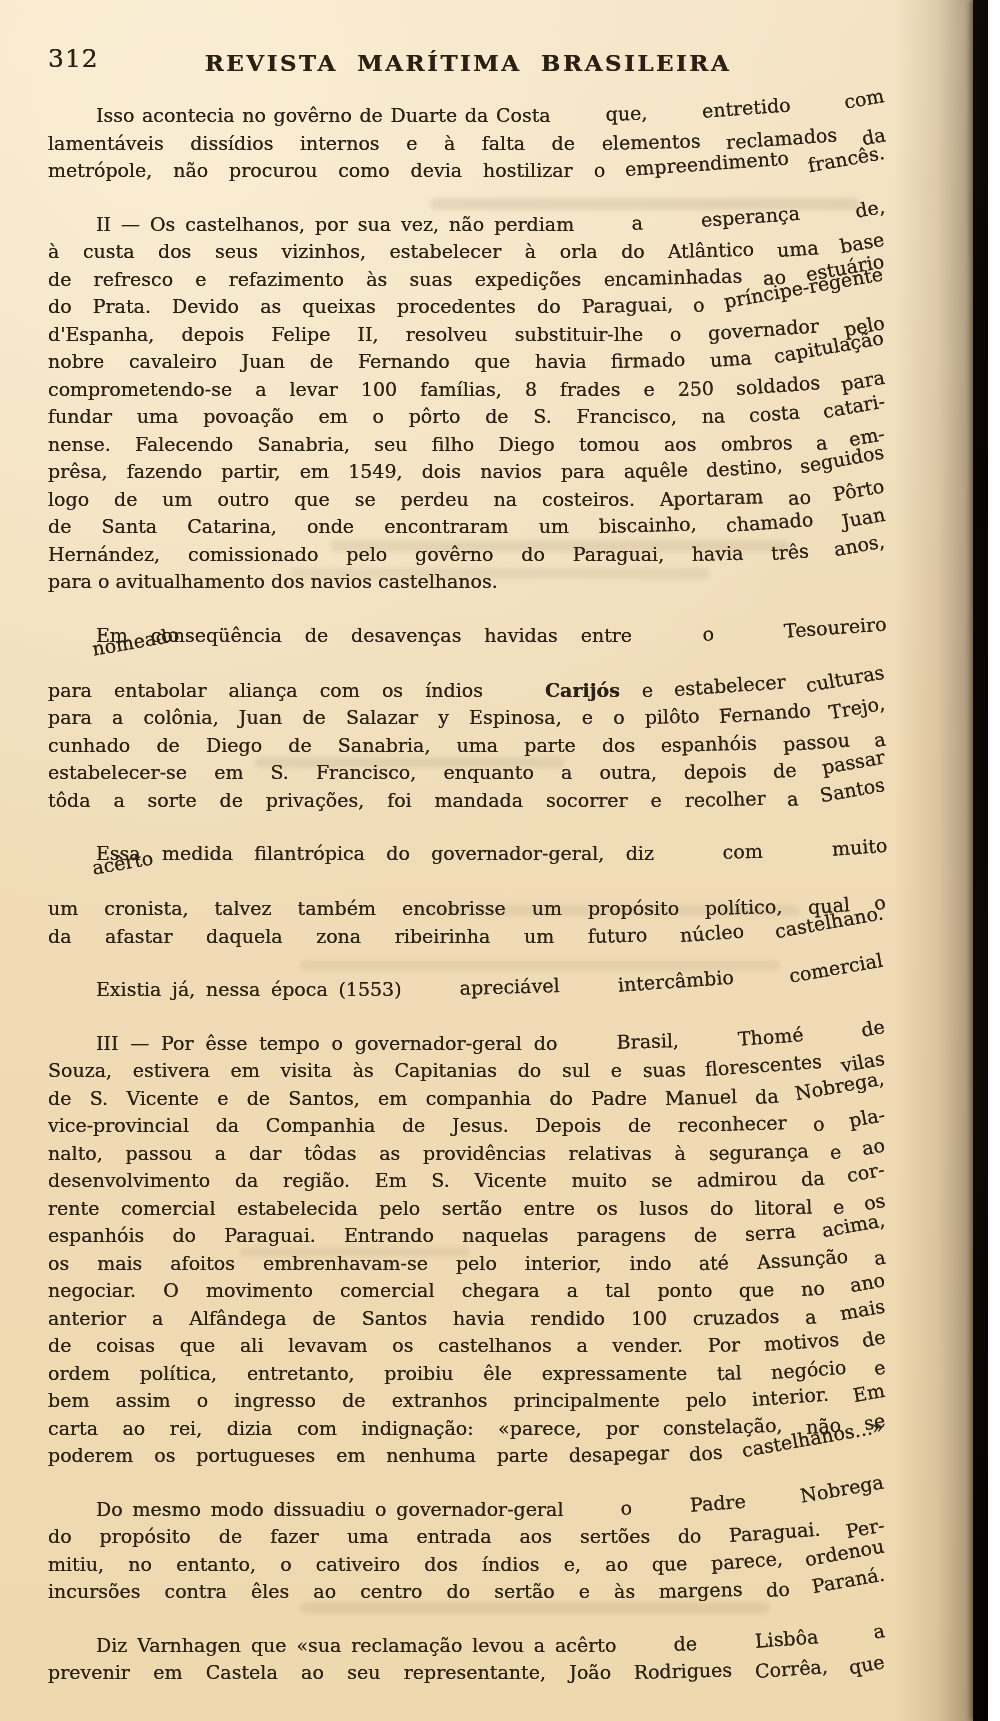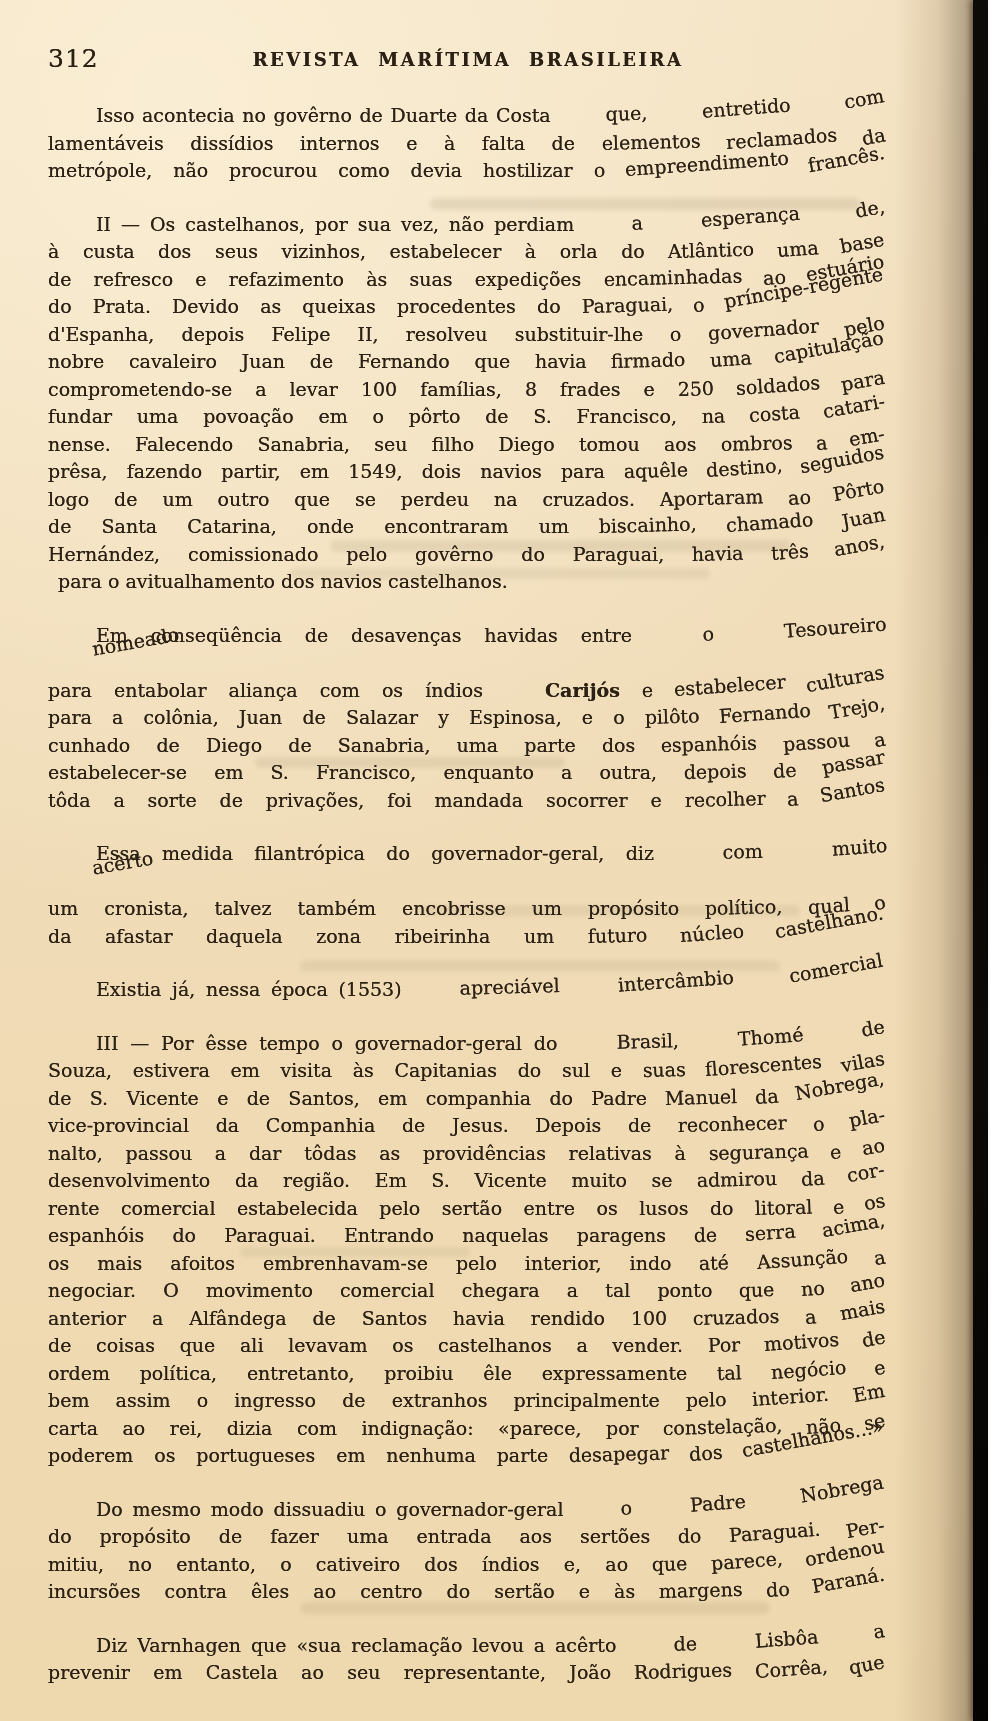--- a/index.html
+++ b/index.html
@@ -26,37 +26,37 @@
     background:linear-gradient(180deg,#0d0b08 0%,#070504 28%,#0c0906 62%,#040302 100%);
     box-shadow:-3px 0 5px rgba(40,25,10,.45);
   }
   .page-number{
     position:absolute;left:48px;top:44px;
     font-size:25px;letter-spacing:1px;
     text-shadow:0 0 .6px rgba(43,32,20,.9);
   }
   .header-title{
     position:absolute;left:48px;top:49px;width:840px;
-    text-align:center;font-size:18px;font-weight:bold;
+    text-align:center;font-size:23px;font-weight:bold;
     letter-spacing:2.5px;word-spacing:9px;
     text-shadow:0 0 .4px rgba(43,32,20,.8);
   }
   .text-block{
     position:absolute;left:48px;top:102px;width:840px;
     font-size:19px;line-height:27.5px;
     text-shadow:0 0 .55px rgba(43,32,20,.85);
   }
   .para{margin:0 0 26px 0;}
   .line{
     text-align:justify;
     text-align-last:justify;
     white-space:normal;
   }
   .line.first{text-indent:48px;}
-  .line.lastline{text-align-last:auto;margin-left:10px;}
+  .line.lastline{text-align-last:auto;}
   .bold{font-weight:bold;margin-left:40px;}
   
   .curl1{display:inline-block;transform:rotate(-10deg) translateY(-5px);transform-origin:0 90%;}
   .curl2{display:inline-block;transform:rotate(-4deg) translateY(-1px);transform-origin:0 90%;}
   .curl3{display:inline-block;transform:rotate(-1.5deg);transform-origin:0 90%;}
   
   .smudge{
     position:absolute;border-radius:7px;filter:blur(2px);
     background:rgba(122,110,76,1);opacity:.14;pointer-events:none;
   }
@@ -88,21 +88,21 @@
         <div class="line first"><span>II</span> <span>—</span> <span>Os</span> <span>castelhanos,</span> <span>por</span> <span>sua</span> <span>vez,</span> <span>não</span> <span>perdiam</span> <span class="curl3">a</span> <span class="curl2">esperança</span> <span class="curl1">de,</span></div>
         <div class="line"><span>à</span> <span>custa</span> <span>dos</span> <span>seus</span> <span>vizinhos,</span> <span>estabelecer</span> <span>à</span> <span>orla</span> <span>do</span> <span class="curl3">Atlântico</span> <span class="curl2">uma</span> <span class="curl1">base</span></div>
         <div class="line"><span>de</span> <span>refresco</span> <span>e</span> <span>refazimento</span> <span>às</span> <span>suas</span> <span>expedições</span> <span class="curl3">encaminhadas</span> <span class="curl2">ao</span> <span class="curl1">estuário</span></div>
         <div class="line"><span>do</span> <span>Prata.</span> <span>Devido</span> <span>as</span> <span>queixas</span> <span>procedentes</span> <span>do</span> <span class="curl3">Paraguai,</span> <span class="curl2">o</span> <span class="curl1">príncipe-regente</span></div>
         <div class="line"><span>d'Espanha,</span> <span>depois</span> <span>Felipe</span> <span>II,</span> <span>resolveu</span> <span>substituir-lhe</span> <span class="curl3">o</span> <span class="curl2">governador</span> <span class="curl1">pelo</span></div>
         <div class="line"><span>nobre</span> <span>cavaleiro</span> <span>Juan</span> <span>de</span> <span>Fernando</span> <span>que</span> <span>havia</span> <span class="curl3">firmado</span> <span class="curl2">uma</span> <span class="curl1">capitulação</span></div>
         <div class="line"><span>comprometendo-se</span> <span>a</span> <span>levar</span> <span>100</span> <span>famílias,</span> <span>8</span> <span>frades</span> <span>e</span> <span class="curl3">250</span> <span class="curl2">soldados</span> <span class="curl1">para</span></div>
         <div class="line"><span>fundar</span> <span>uma</span> <span>povoação</span> <span>em</span> <span>o</span> <span>pôrto</span> <span>de</span> <span>S.</span> <span>Francisco,</span> <span class="curl3">na</span> <span class="curl2">costa</span> <span class="curl1">catari-</span></div>
         <div class="line"><span>nense.</span> <span>Falecendo</span> <span>Sanabria,</span> <span>seu</span> <span>filho</span> <span>Diego</span> <span>tomou</span> <span>aos</span> <span class="curl3">ombros</span> <span class="curl2">a</span> <span class="curl1">em-</span></div>
         <div class="line"><span>prêsa,</span> <span>fazendo</span> <span>partir,</span> <span>em</span> <span>1549,</span> <span>dois</span> <span>navios</span> <span>para</span> <span class="curl3">aquêle</span> <span class="curl2">destino,</span> <span class="curl1">seguidos</span></div>
-        <div class="line"><span>logo</span> <span>de</span> <span>um</span> <span>outro</span> <span>que</span> <span>se</span> <span>perdeu</span> <span>na</span> <span>cruzados.</span> <span class="curl3">Aportaram</span> <span class="curl2">ao</span> <span class="curl1">Pôrto</span></div>
+        <div class="line"><span>logo</span> <span>de</span> <span>um</span> <span>outro</span> <span>que</span> <span>se</span> <span>perdeu</span> <span>na</span> <span>costeiros.</span> <span class="curl3">Aportaram</span> <span class="curl2">ao</span> <span class="curl1">Pôrto</span></div>
         <div class="line"><span>de</span> <span>Santa</span> <span>Catarina,</span> <span>onde</span> <span>encontraram</span> <span>um</span> <span class="curl3">biscainho,</span> <span class="curl2">chamado</span> <span class="curl1">Juan</span></div>
         <div class="line"><span>Hernández,</span> <span>comissionado</span> <span>pelo</span> <span>govêrno</span> <span>do</span> <span>Paraguai,</span> <span class="curl3">havia</span> <span class="curl2">três</span> <span class="curl1">anos,</span></div>
         <div class="line lastline"><span>para</span> <span>o</span> <span>avitualhamento</span> <span>dos</span> <span>navios</span> <span>castelhanos.</span></div>
       </div>
       <div class="para">
         <div class="line first"><span>Em</span> <span>conseqüência</span> <span>de</span> <span>desavenças</span> <span>havidas</span> <span>entre</span> <span class="curl3">o</span> <span class="curl2">Tesoureiro</span> <span class="curl1">nomeado</span></div>
         <div class="line"><span>para</span> <span>entabolar</span> <span>aliança</span> <span>com</span> <span>os</span> <span>índios</span> <span class="bold">Carijós</span> <span class="curl3">e</span> <span class="curl2">estabelecer</span> <span class="curl1">culturas</span></div>
         <div class="line"><span>para</span> <span>a</span> <span>colônia,</span> <span>Juan</span> <span>de</span> <span>Salazar</span> <span>y</span> <span>Espinosa,</span> <span>e</span> <span>o</span> <span class="curl3">pilôto</span> <span class="curl2">Fernando</span> <span class="curl1">Trejo,</span></div>
         <div class="line"><span>cunhado</span> <span>de</span> <span>Diego</span> <span>de</span> <span>Sanabria,</span> <span>uma</span> <span>parte</span> <span>dos</span> <span class="curl3">espanhóis</span> <span class="curl2">passou</span> <span class="curl1">a</span></div>
         <div class="line"><span>estabelecer-se</span> <span>em</span> <span>S.</span> <span>Francisco,</span> <span>enquanto</span> <span>a</span> <span>outra,</span> <span class="curl3">depois</span> <span class="curl2">de</span> <span class="curl1">passar</span></div>

